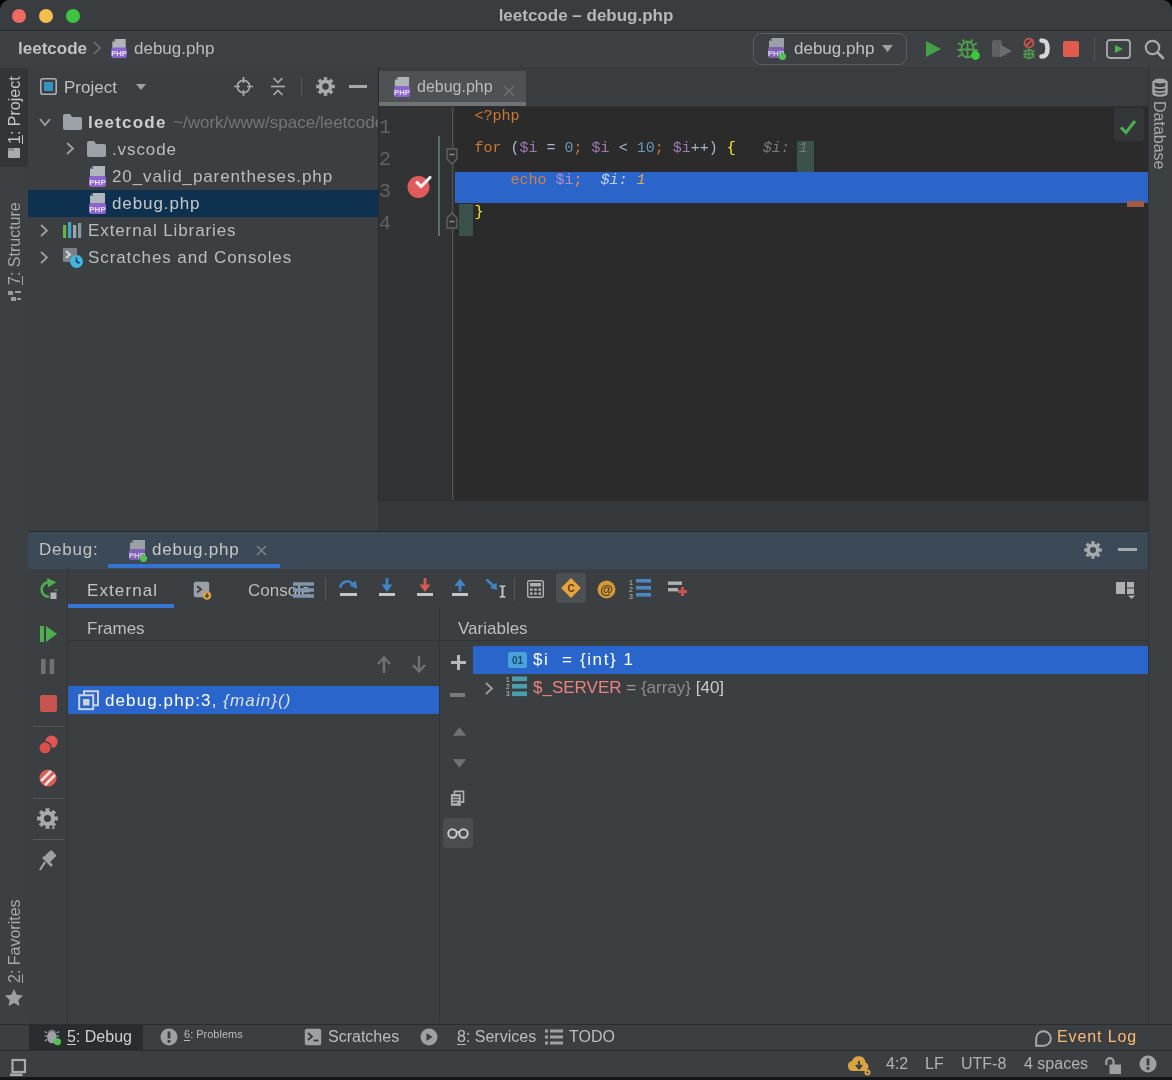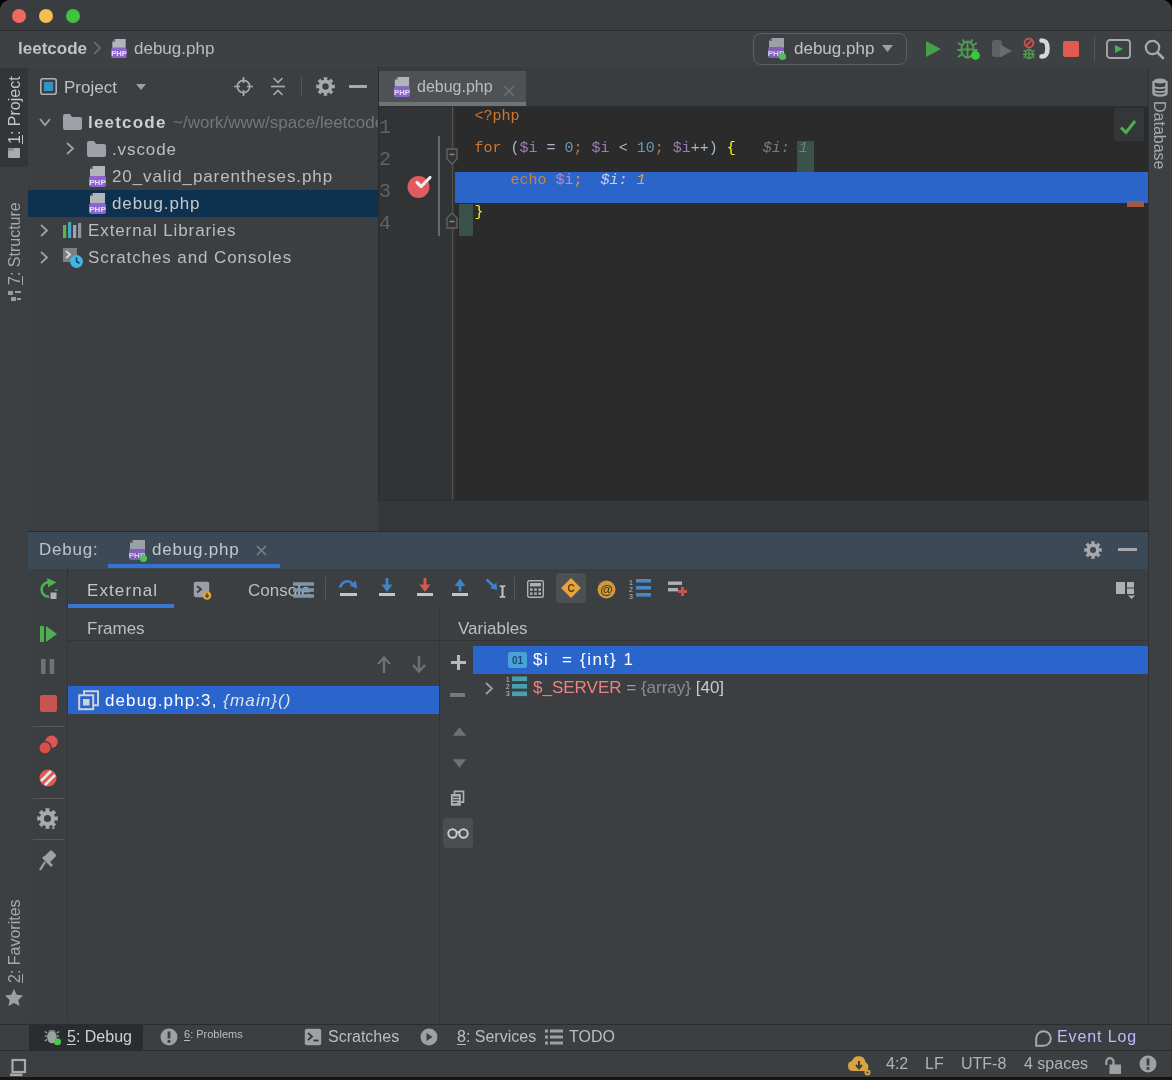--- a/index.html
+++ b/index.html
@@ -13,20 +13,21 @@
 u{text-decoration:underline;text-underline-offset:2px;}
 </style>
 </head>
 <body>
 <div id="w">
 
   <div class="r" style="left:0;top:0;width:1172px;height:30px;background:#3a3d3f;border-bottom:1px solid #2a2c2e;"></div>
   <div class="r" style="left:12px;top:9px;width:14px;height:14px;border-radius:50%;background:#ee6a5f;"></div>
   <div class="r" style="left:39px;top:9px;width:14px;height:14px;border-radius:50%;background:#f4be4f;"></div>
   <div class="r" style="left:66px;top:9px;width:14px;height:14px;border-radius:50%;background:#3ec440;"></div>
+  <div class="tx" style="left:0;top:6px;width:1172px;text-align:center;font-size:17px;color:#b5b8ba;font-weight:700;">leetcode – debug.php</div>
 
   <div class="r" style="left:0;top:31px;width:1172px;height:36px;background:#3d4144;border-bottom:1px solid #2a2c2e;"></div>
   <div class="tx" style="left:18px;top:39px;font-size:17px;font-weight:700;color:#c0c2c4;">leetcode</div>
   <svg class="r" style="left:92px;top:41px" width="10" height="14" viewBox="0 0 10 14">
       <path d="M2 1l6 6-6 6" fill="none" stroke="#6e7173" stroke-width="1.6"></path>
     </svg>
   <svg class="r" style="left:109px;top:38px" width="20" height="21" viewBox="0 0 20 22">
     <path d="M6 1h11v10H3V4z" fill="#aeb5bb"></path>
       <path d="M3 4l3-3v3z" fill="#63686c"></path>
     <rect x="2" y="10" width="16" height="11" rx="2" fill="#8c64ce"></rect>
@@ -491,21 +492,21 @@
         <rect x="0" y="6.5" width="3" height="3"></rect>
         <rect x="5" y="6.5" width="13" height="3"></rect>
         <rect x="0" y="12.5" width="3" height="3"></rect>
         <rect x="5" y="12.5" width="13" height="3"></rect>
       </g>
     </svg>
   <div class="tx" style="left:569px;top:1028px;font-size:16px;color:#bbbdbf;">TODO</div>
   <svg class="r" style="left:1034px;top:1029px" width="19" height="19" viewBox="0 0 19 19">
     <path d="M2.2 16.8V9.5a7.3 7.3 0 1 1 7.3 7.3z" fill="none" stroke="#a7aaac" stroke-width="2"></path>
   </svg>
-  <div class="tx" style="left:1057px;top:1028px;font-size:16px;letter-spacing:0.9px;color:#c4b5fd;">Event Log</div>
+  <div class="tx" style="left:1057px;top:1028px;font-size:16px;letter-spacing:0.9px;color:#fdba74;">Event Log</div>
 
   <div class="r" style="left:0;top:1050px;width:1172px;height:26px;background:#3c3f41;border-top:1px solid #2a2c2e;"></div>
   <svg class="r" style="left:9px;top:1057px" width="20" height="20" viewBox="0 0 20 20">
     <rect x="3.5" y="3" width="12.5" height="12" fill="none" stroke="#a7aaac" stroke-width="2.2"></rect>
     <rect x="1" y="16.5" width="12.5" height="2.6" fill="#a7aaac"></rect>
   </svg>
   <svg class="r" style="left:846px;top:1055px" width="28" height="22" viewBox="0 0 28 22">
     <path d="M7 16a5 5 0 0 1-1-9.9A7 7 0 0 1 19.6 7.5 4.5 4.5 0 0 1 19 16z" fill="#d9a343"></path>
     <path d="M13 6v7m-3-3l3 3.4 3-3.4" fill="none" stroke="#3c3f41" stroke-width="2"></path>
     <circle cx="21.5" cy="17.5" r="3" fill="#d9a343"></circle>

